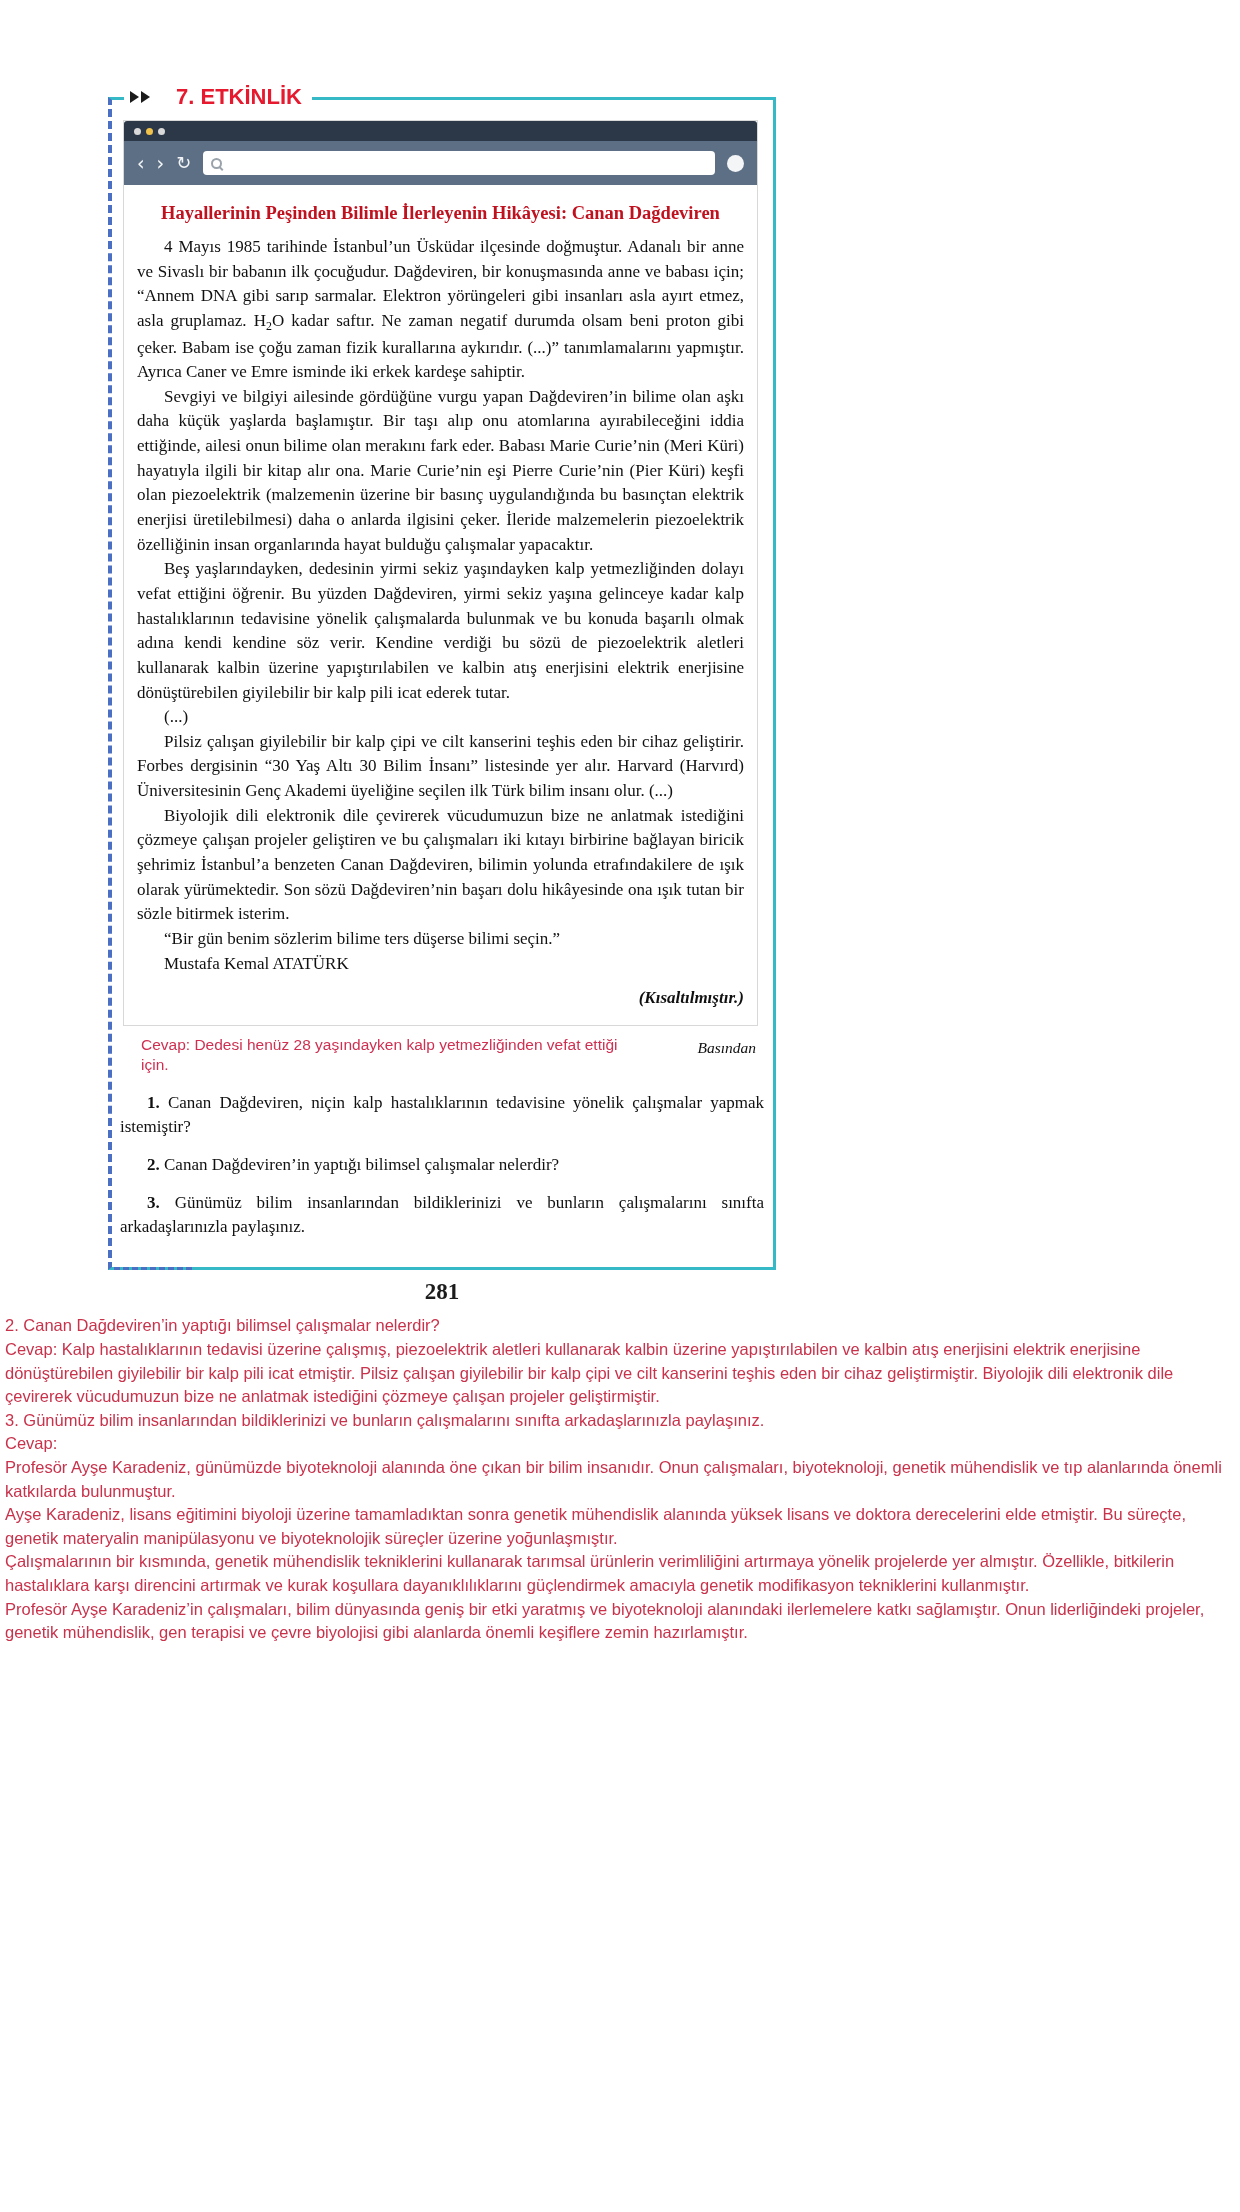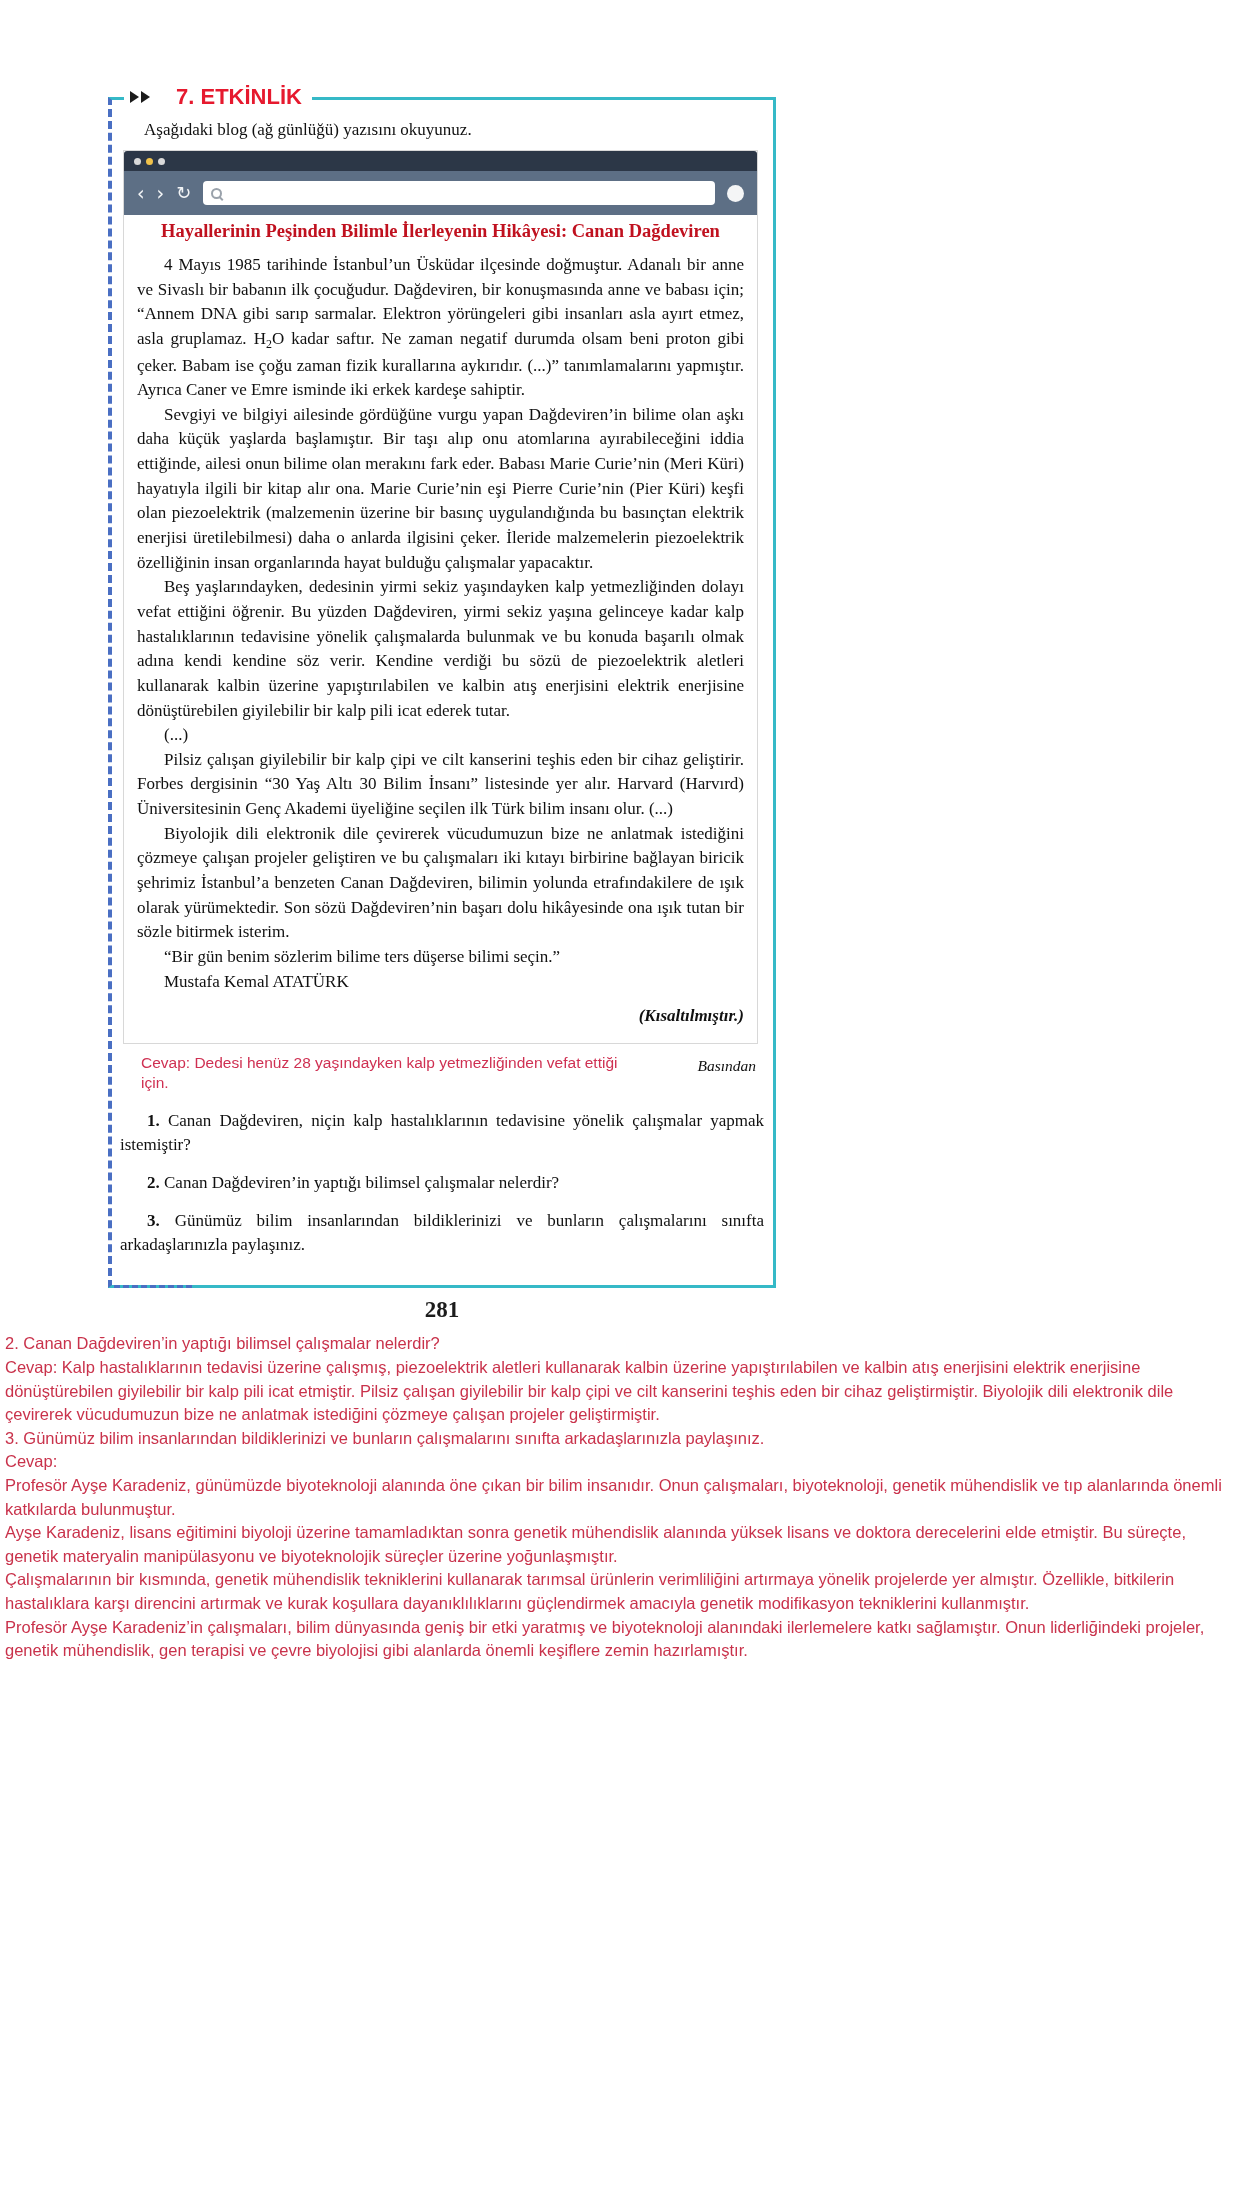--- a/index.html
+++ b/index.html
@@ -73,21 +73,21 @@
     left:7px; top:6px; transform:rotate(-45deg);
   }
   .address-input {
     flex:1; border:none; outline:none; background:transparent; height:20px;
     font:13px "Liberation Sans", sans-serif; color:#333;
   }
   .profile-icon { width:17px; height:17px; border-radius:50%; background:#f4f5f6; flex:0 0 auto; }
 
   
   .browser-content {
-    background:#fff; padding:4px 13px 14px 13px;
+    background:#fff; padding:16px 13px 14px 13px;
     font-size:17px; line-height:1.45; color:#101010;
   }
   .blog-title {
     text-align:center; color:#c0111f; font-weight:bold;
     font-size:18.5px; line-height:1.35; margin:0 0 9px 0;
   }
   .browser-content p { margin:0; text-align:justify; text-indent:27px; }
   .browser-content p.noj { text-align:left; }
   .abridged {
     text-align:right !important; text-indent:0 !important;
@@ -130,21 +130,20 @@
 <div class="activity-box">
 
   <div class="activity-heading">
     <span class="double-arrow-icon">
         <i></i>
         <i></i>
       </span>
     <span>7. ETKİNLİK</span>
   </div>
 
-  <div class="instruction">Aşağıdaki blog (ağ günlüğü) yazısını okuyunuz.</div>
 
   <div class="browser">
     <div class="titlebar">
       <span class="win-dot gray"></span>
       <span class="win-dot yellow"></span>
       <span class="win-dot gray"></span>
     </div>
     <div class="navbar">
       <span class="nav-glyph">‹</span>
       <span class="nav-glyph">›</span>

